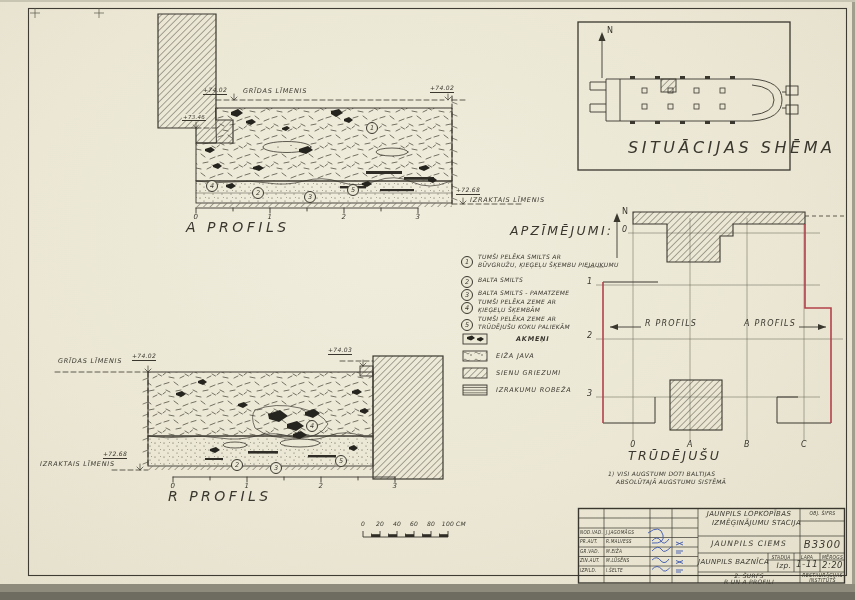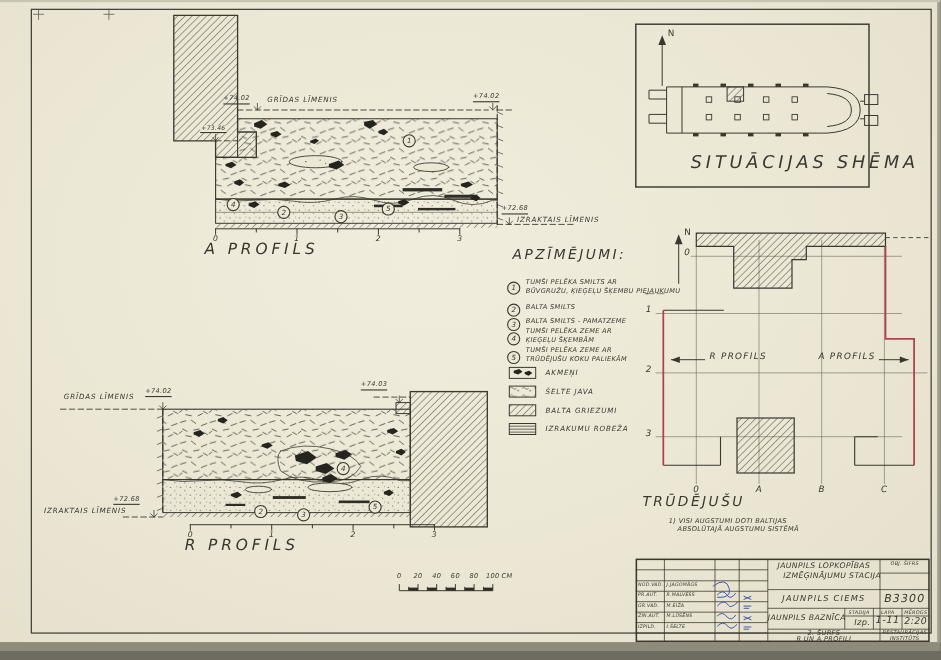--- a/index.html
+++ b/index.html
@@ -14,21 +14,21 @@
   .edge-top{position:absolute;left:0;top:0;width:855px;height:2px;background:#c9c5b3;}
   .gfx{position:absolute;left:0;top:0;}
   .t{position:absolute;font-style:italic;color:#3a372f;white-space:nowrap;letter-spacing:.05em;line-height:1.1;}
   .u{border-bottom:1px solid #3a372f;padding-bottom:0.5px;}
   .c{transform:translateX(-50%);}
   .sc{transform-origin:0 0;}
   .cn{position:absolute;width:10px;height:10px;border:1px solid #3a372f;border-radius:50%;
       font:italic 6.5px "DejaVu Sans",sans-serif;line-height:10px;text-align:center;
       background:#ece8d6;color:#3a372f;}
   .big{font-size:14px;letter-spacing:.25em;}
-  .mid{font-size:12.5px;letter-spacing:.18em;}
+  .mid{font-size:12.5px;letter-spacing:.18em;margin-left:44px;}
 </style>
 </head>
 <body>
 
 <div class="stage">
   <div class="paper"></div>
   <div class="edge-bottom1"></div>
   <div class="edge-bottom2"></div>
   <div class="edge-right"></div>
   <div class="edge-top"></div>
@@ -299,23 +299,23 @@
   <span class="cn" style="left:461px;top:276px;">2</span>
   <span class="t" style="left:478px;top:277px;font-size:6px;">BALTA SMILTS</span>
   <span class="cn" style="left:461px;top:289px;">3</span>
   <span class="t" style="left:478px;top:290px;font-size:6px;">BALTA SMILTS - PAMATZEME</span>
   <span class="cn" style="left:461px;top:302px;">4</span>
   <span class="t" style="left:478px;top:299px;font-size:6px;">TUMŠI PELĒKA ZEME AR</span>
   <span class="t" style="left:478px;top:307px;font-size:6px;">ĶIEĢEĻU ŠĶEMBĀM</span>
   <span class="cn" style="left:461px;top:319px;">5</span>
   <span class="t" style="left:478px;top:316px;font-size:6px;">TUMŠI PELĒKA ZEME AR</span>
   <span class="t" style="left:478px;top:324px;font-size:6px;">TRŪDĒJUŠU KOKU PALIEKĀM</span>
-  <span class="t" style="left:496px;top:336px;font-size:6.5px;letter-spacing:.12em;">AKMEŅI</span>
-  <span class="t" style="left:496px;top:353px;font-size:6.5px;letter-spacing:.12em;">ŠELTE JAVA</span>
-  <span class="t" style="left:496px;top:370px;font-size:6.5px;letter-spacing:.12em;">BALTA GRIEZUMI</span>
+  <span class="t" style="left:516px;top:336px;font-size:6.5px;letter-spacing:.12em;font-weight:bold;">AKMEŅI</span>
+  <span class="t" style="left:496px;top:353px;font-size:6.5px;letter-spacing:.12em;">EIŽA JAVA</span>
+  <span class="t" style="left:496px;top:370px;font-size:6.5px;letter-spacing:.12em;">SIENU GRIEZUMI</span>
   <span class="t" style="left:496px;top:387px;font-size:6.5px;letter-spacing:.12em;">IZRAKUMU ROBEŽA</span>
 
   <span class="t" style="left:607px;top:27px;font-size:8px;font-style:normal;">N</span>
   <span class="t" style="left:628px;top:139px;font-size:16px;letter-spacing:.22em;">SITUĀCIJAS SHĒMA</span>
 
   <span class="t" style="left:622px;top:208px;font-size:8px;font-style:normal;">N</span>
   <span class="t" style="left:622px;top:226px;font-size:8px;">0</span>
   <span class="t" style="left:587px;top:278px;font-size:8px;">1</span>
   <span class="t" style="left:587px;top:332px;font-size:8px;">2</span>
   <span class="t" style="left:587px;top:390px;font-size:8px;">3</span>

